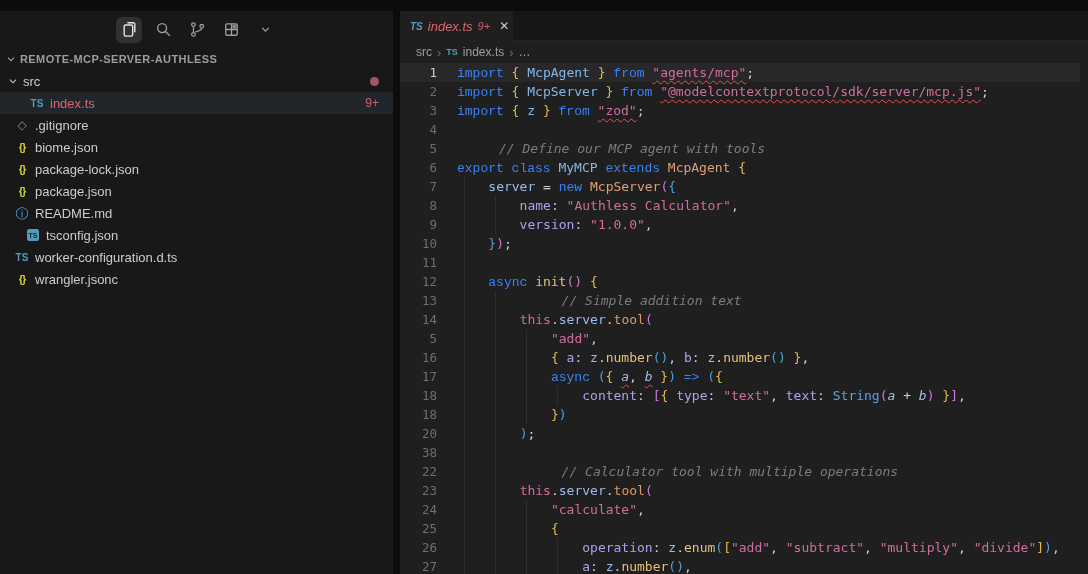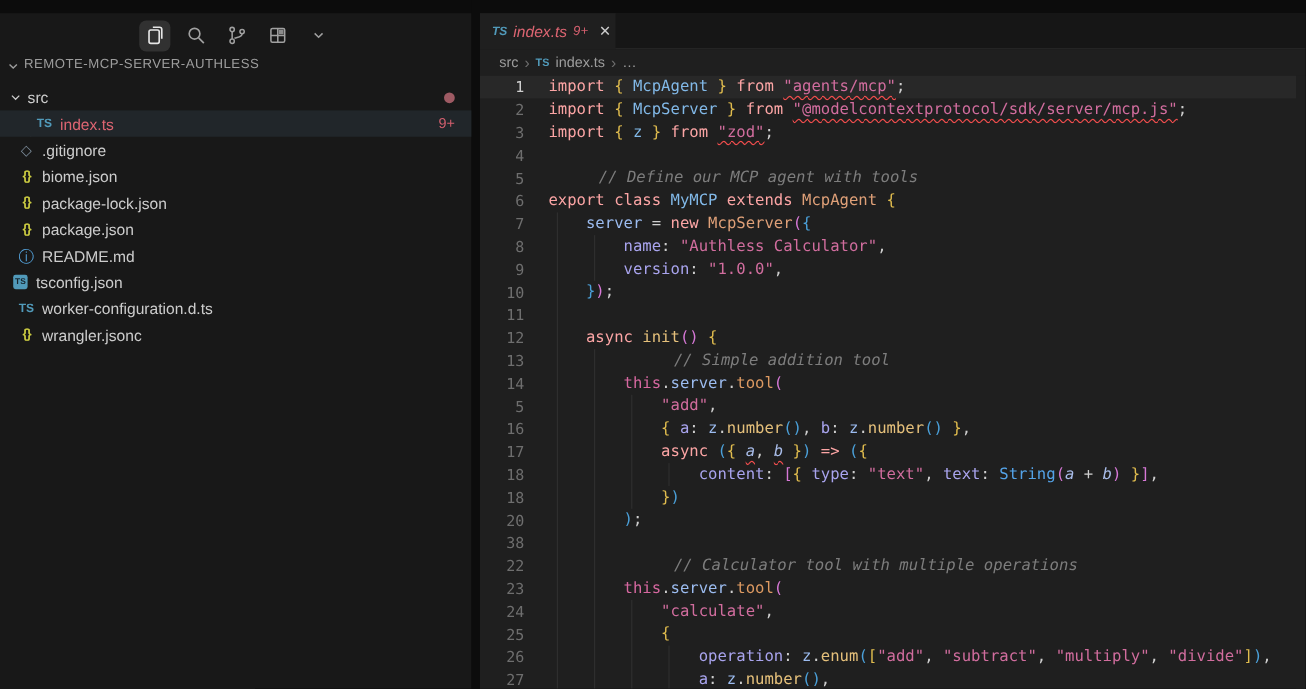--- a/index.html
+++ b/index.html
@@ -9,22 +9,22 @@
 
   
   #top-strip { position:absolute; left:0; top:0; width:1088px; height:11px; background:#0c0c0c; }
 
   
   #sidebar { position:absolute; left:0; top:11px; width:393px; height:563px; background:#181818; }
   #activity-row { display:flex; align-items:center; gap:8px; padding:4px 0 4px 116px; height:37px; }
   .act-btn { width:26px; height:26px; border-radius:6px; display:flex; align-items:center; justify-content:center; cursor:pointer; }
   .act-btn.active { background:#313131; }
   .act-btn svg { display:block; }
-  #section-header { display:flex; align-items:flex-start; height:22px; padding-left:4px; color:#9d9d9d;
-                    font-size:11px; font-weight:normal; letter-spacing:.4px; cursor:pointer; }
+  #section-header { display:flex; align-items:center; height:22px; padding-left:4px; color:#9d9d9d;
+                    font-size:11px; font-weight:bold; letter-spacing:.4px; cursor:pointer; }
   #section-header .chev { margin-right:2px; display:flex; }
   #file-tree { position:relative; }
   .tree-row { position:relative; display:flex; align-items:center; height:22px; font-size:13px; color:#cccccc; cursor:pointer; }
   .tree-row.selected { background:#21262a; }
   .tree-row .chev { display:flex; margin:0 3px 0 0; }
   .tree-row .ficon { width:18px; display:flex; justify-content:center; margin-right:4px; flex:none; }
   .icon-ts { color:#519aba; font-weight:bold; font-size:10px; letter-spacing:0; }
   .icon-json { color:#cbcb41; font-weight:bold; font-size:11px; letter-spacing:-1px; }
   .icon-info { color:#53a0d8; font-size:13px; line-height:1; }
   .icon-git { color:#7b8b99; font-size:12px; line-height:1; }
@@ -54,21 +54,21 @@
 
   
   #code-area { position:relative; height:511px; overflow:hidden; background:#1f1f1f; }
   .code-line { position:relative; display:flex; height:19px; line-height:19px;
                font-family:"DejaVu Sans Mono", monospace; font-size:13px; white-space:pre; }
   .code-line.hl { background:#282828; width:680px; }
   .gutter { width:46px; flex:none; text-align:right; padding-right:9px; color:#6e6e6e; font-size:12.5px; }
   .code-line.hl .gutter { color:#cfcfcf; }
   .line-content { padding-left:11px; }
   .tok { white-space:pre; }
-  .kw   { color:#fca5a5; }
+  .kw   { color:#3b82f6;font-family:Liberation Mono, monospace; }
   .ent  { color:#82b9e8; }
   .cls  { color:#dfa078; }
   .fn   { color:#e5c07b; }
   .mth  { color:#dd9a62; }
   .sup  { color:#54a3e8; }
   .prop { color:#a9a4ee; }
   .var  { color:#9cbcf0; }
   .thisk{ color:#d668a0;margin-top:48px; }
   .str  { color:#d16d9e; }
   .com  { color:#7d7d7d; font-style:italic;margin-left:42px; }
@@ -160,21 +160,21 @@
           <span class="label">package-lock.json</span>
         </div>
         <div class="tree-row" style="padding-left: 13px;">
           <span class="ficon icon-json">{}</span>
           <span class="label">package.json</span>
         </div>
         <div class="tree-row" style="padding-left: 13px;">
           <span class="ficon icon-info">ⓘ</span>
           <span class="label">README.md</span>
         </div>
-        <div class="tree-row" style="padding-left: 8px;">
+        <div class="tree-row" style="padding-left: 24px;">
           <span class="ficon">
             <span class="icon-tsconfig">TS</span>
           </span>
           <span class="label">tsconfig.json</span>
         </div>
         <div class="tree-row" style="padding-left: 13px;">
           <span class="ficon icon-ts">TS</span>
           <span class="label">worker-configuration.d.ts</span>
         </div>
         <div class="tree-row" style="padding-left: 13px;">
@@ -210,21 +210,21 @@
           <div class="code-line"><span class="gutter">3</span><span class="line-content"><span class="tok kw">import </span><span class="tok b1">{</span><span class="tok ent"> z </span><span class="tok b1">}</span><span class="tok kw"> from </span><span class="tok str sq">"zod"</span><span class="tok pun">;</span></span></div>
           <div class="code-line"><span class="gutter">4</span><span class="line-content"></span></div>
           <div class="code-line"><span class="gutter">5</span><span class="line-content"><span class="tok com">// Define our MCP agent with tools</span></span></div>
           <div class="code-line"><span class="gutter">6</span><span class="line-content"><span class="tok kw">export class </span><span class="tok ent">MyMCP </span><span class="tok kw">extends </span><span class="tok cls">McpAgent </span><span class="tok b1">{</span></span></div>
           <div class="code-line"><span class="gutter">7</span><span class="line-content"><span class="tok txt">    </span><span class="tok var">server </span><span class="tok pun">= </span><span class="tok kw">new </span><span class="tok cls">McpServer</span><span class="tok b2">(</span><span class="tok b3">{</span></span></div>
           <div class="code-line"><span class="gutter">8</span><span class="line-content"><span class="tok prop">        name</span><span class="tok pun">: </span><span class="tok str">"Authless Calculator"</span><span class="tok pun">,</span></span></div>
           <div class="code-line"><span class="gutter">9</span><span class="line-content"><span class="tok prop">        version</span><span class="tok pun">: </span><span class="tok str">"1.0.0"</span><span class="tok pun">,</span></span></div>
           <div class="code-line"><span class="gutter">10</span><span class="line-content"><span class="tok txt">    </span><span class="tok b3">}</span><span class="tok b2">)</span><span class="tok pun">;</span></span></div>
           <div class="code-line"><span class="gutter">11</span><span class="line-content"></span></div>
           <div class="code-line"><span class="gutter">12</span><span class="line-content"><span class="tok txt">    </span><span class="tok kw">async </span><span class="tok fn">init</span><span class="tok b2">()</span><span class="tok txt"> </span><span class="tok b1">{</span></span></div>
-          <div class="code-line"><span class="gutter">13</span><span class="line-content"><span class="tok com">        // Simple addition tool</span></span></div>
+          <div class="code-line"><span class="gutter">13</span><span class="line-content"><span class="tok com">        // Simple addition text</span></span></div>
           <div class="code-line"><span class="gutter">14</span><span class="line-content"><span class="tok txt">        </span><span class="tok thisk">this</span><span class="tok pun">.</span><span class="tok var">server</span><span class="tok pun">.</span><span class="tok mth">tool</span><span class="tok b2">(</span></span></div>
           <div class="code-line"><span class="gutter">5</span><span class="line-content"><span class="tok txt">            </span><span class="tok str">"add"</span><span class="tok pun">,</span></span></div>
           <div class="code-line"><span class="gutter">16</span><span class="line-content"><span class="tok txt">            </span><span class="tok b1">{</span><span class="tok prop"> a</span><span class="tok pun">: </span><span class="tok var">z</span><span class="tok pun">.</span><span class="tok fn">number</span><span class="tok b3">()</span><span class="tok pun">, </span><span class="tok prop">b</span><span class="tok pun">: </span><span class="tok var">z</span><span class="tok pun">.</span><span class="tok fn">number</span><span class="tok b3">()</span><span class="tok txt"> </span><span class="tok b1">}</span><span class="tok pun">,</span></span></div>
           <div class="code-line"><span class="gutter">17</span><span class="line-content"><span class="tok txt">            </span><span class="tok kw">async </span><span class="tok b3">(</span><span class="tok b1">{</span><span class="tok txt"> </span><span class="tok par sq">a</span><span class="tok pun">, </span><span class="tok par sq">b</span><span class="tok txt"> </span><span class="tok b1">}</span><span class="tok b3">)</span><span class="tok kw"> =&gt; </span><span class="tok b3">(</span><span class="tok b1">{</span></span></div>
           <div class="code-line"><span class="gutter">18</span><span class="line-content"><span class="tok txt">                </span><span class="tok prop">content</span><span class="tok pun">: </span><span class="tok b2">[</span><span class="tok b1">{</span><span class="tok prop"> type</span><span class="tok pun">: </span><span class="tok str">"text"</span><span class="tok pun">, </span><span class="tok prop">text</span><span class="tok pun">: </span><span class="tok sup">String</span><span class="tok b2">(</span><span class="tok par">a </span><span class="tok pun">+ </span><span class="tok par">b</span><span class="tok b2">)</span><span class="tok txt"> </span><span class="tok b1">}</span><span class="tok b2">]</span><span class="tok pun">,</span></span></div>
           <div class="code-line"><span class="gutter">18</span><span class="line-content"><span class="tok txt">            </span><span class="tok b1">}</span><span class="tok b3">)</span></span></div>
           <div class="code-line"><span class="gutter">20</span><span class="line-content"><span class="tok txt">        </span><span class="tok b3">)</span><span class="tok pun">;</span></span></div>
           <div class="code-line"><span class="gutter">38</span><span class="line-content"></span></div>
           <div class="code-line"><span class="gutter">22</span><span class="line-content"><span class="tok com">        // Calculator tool with multiple operations</span></span></div>
           <div class="code-line"><span class="gutter">23</span><span class="line-content"><span class="tok txt">        </span><span class="tok thisk">this</span><span class="tok pun">.</span><span class="tok var">server</span><span class="tok pun">.</span><span class="tok mth">tool</span><span class="tok b2">(</span></span></div>

